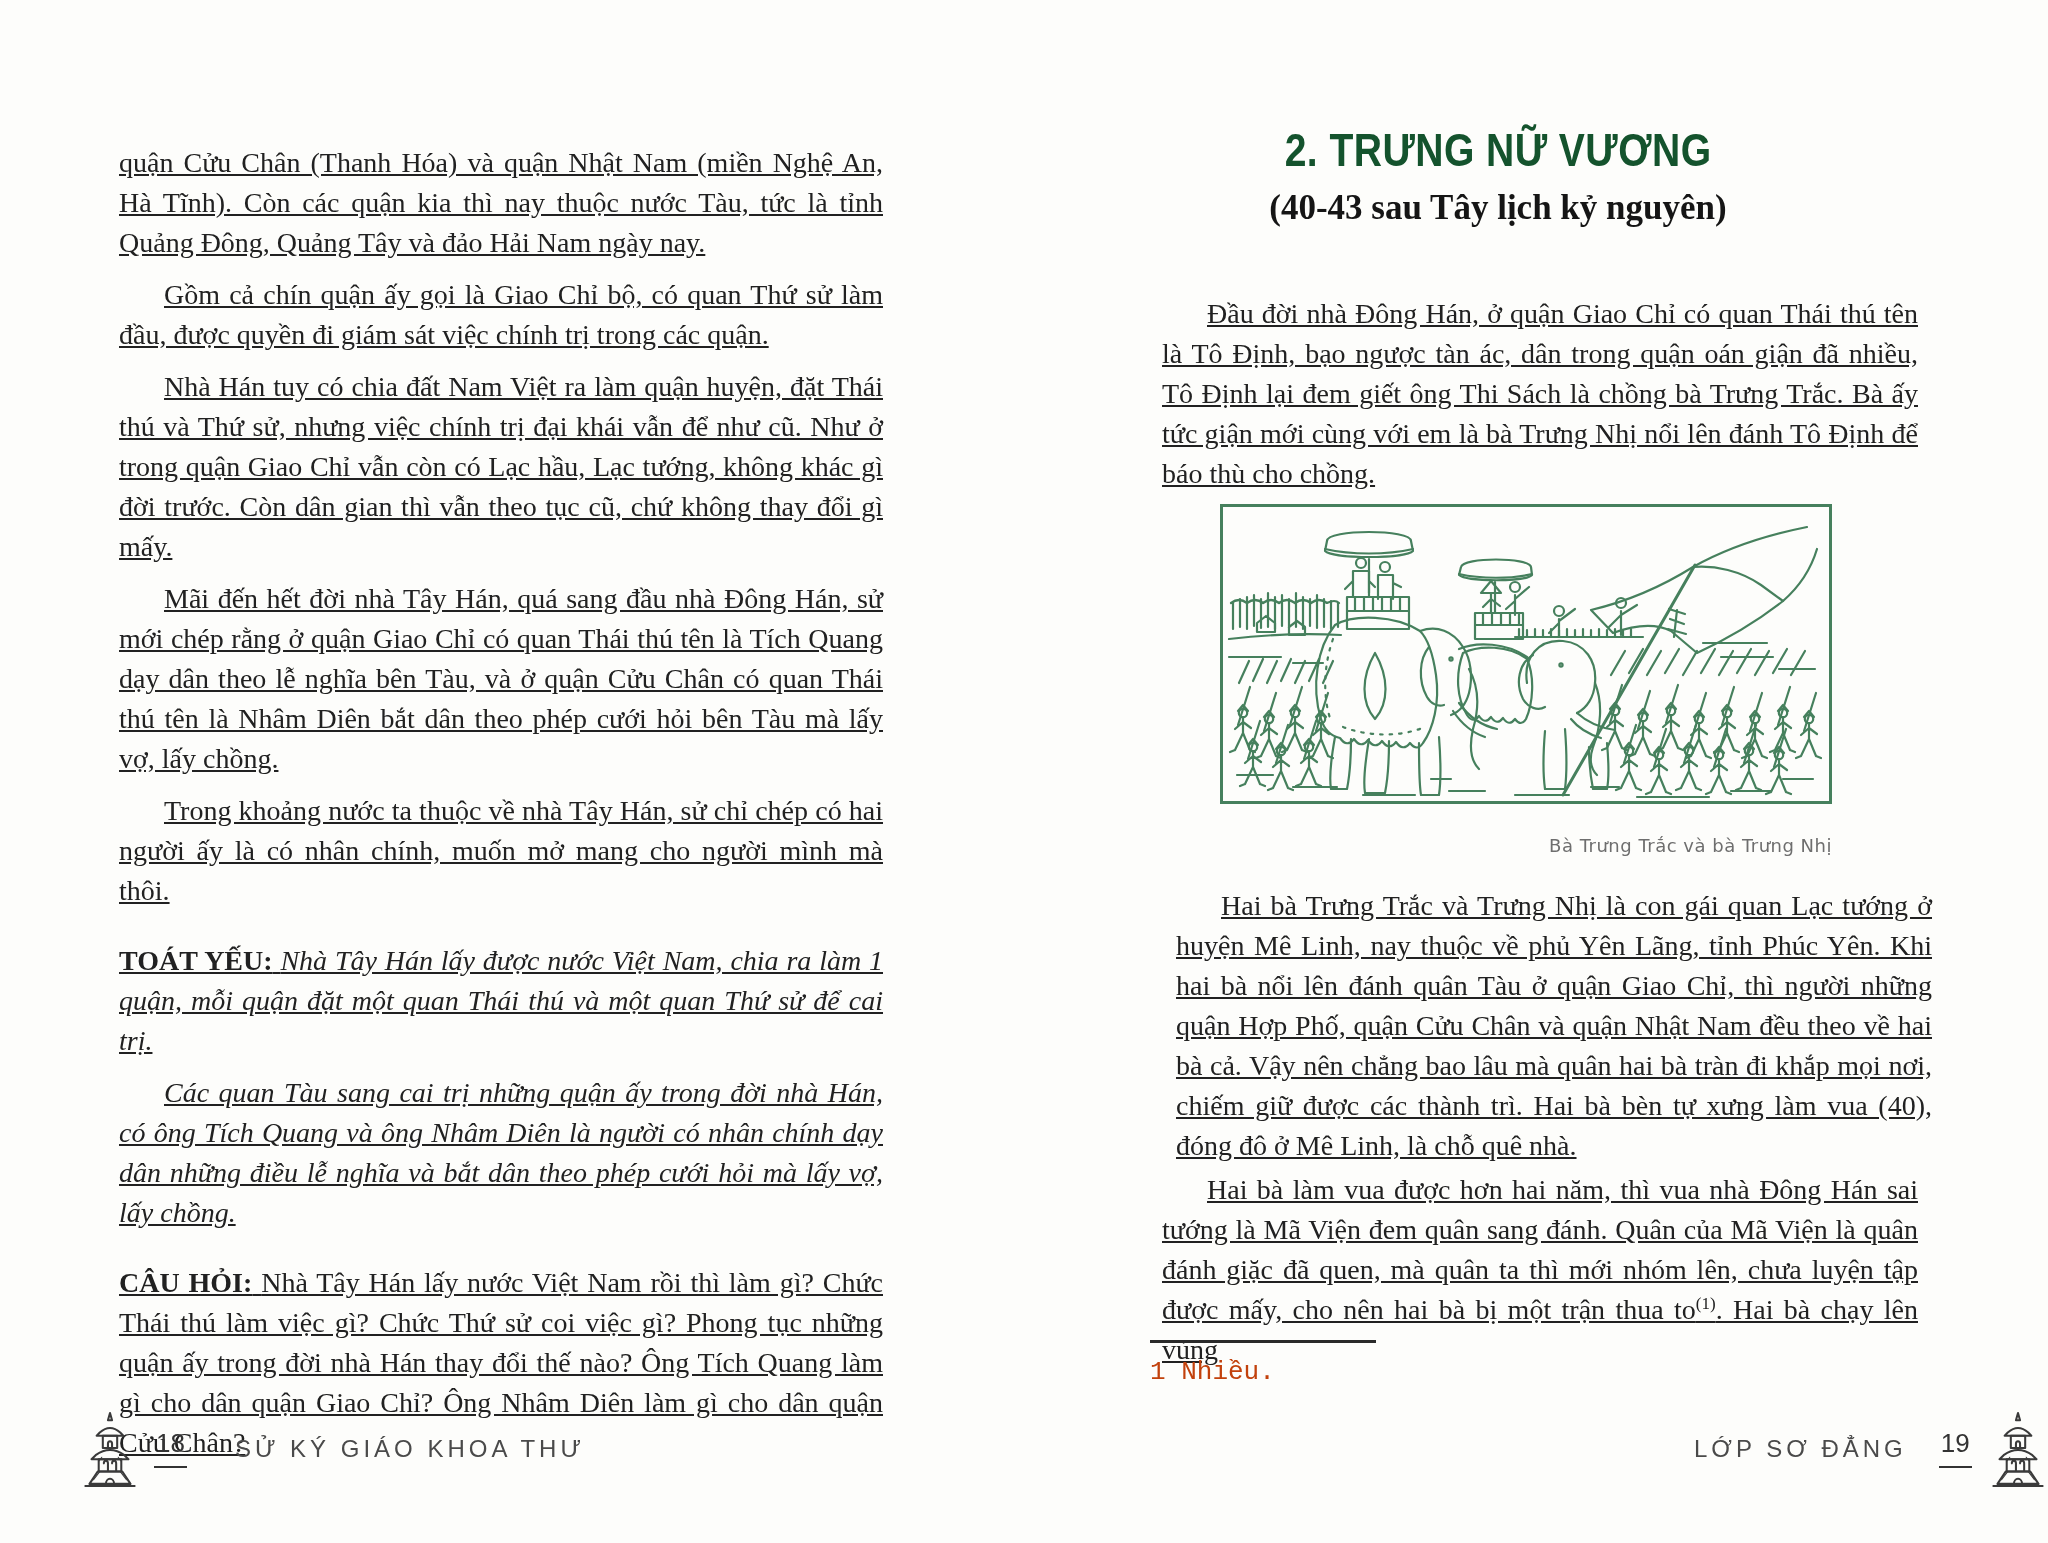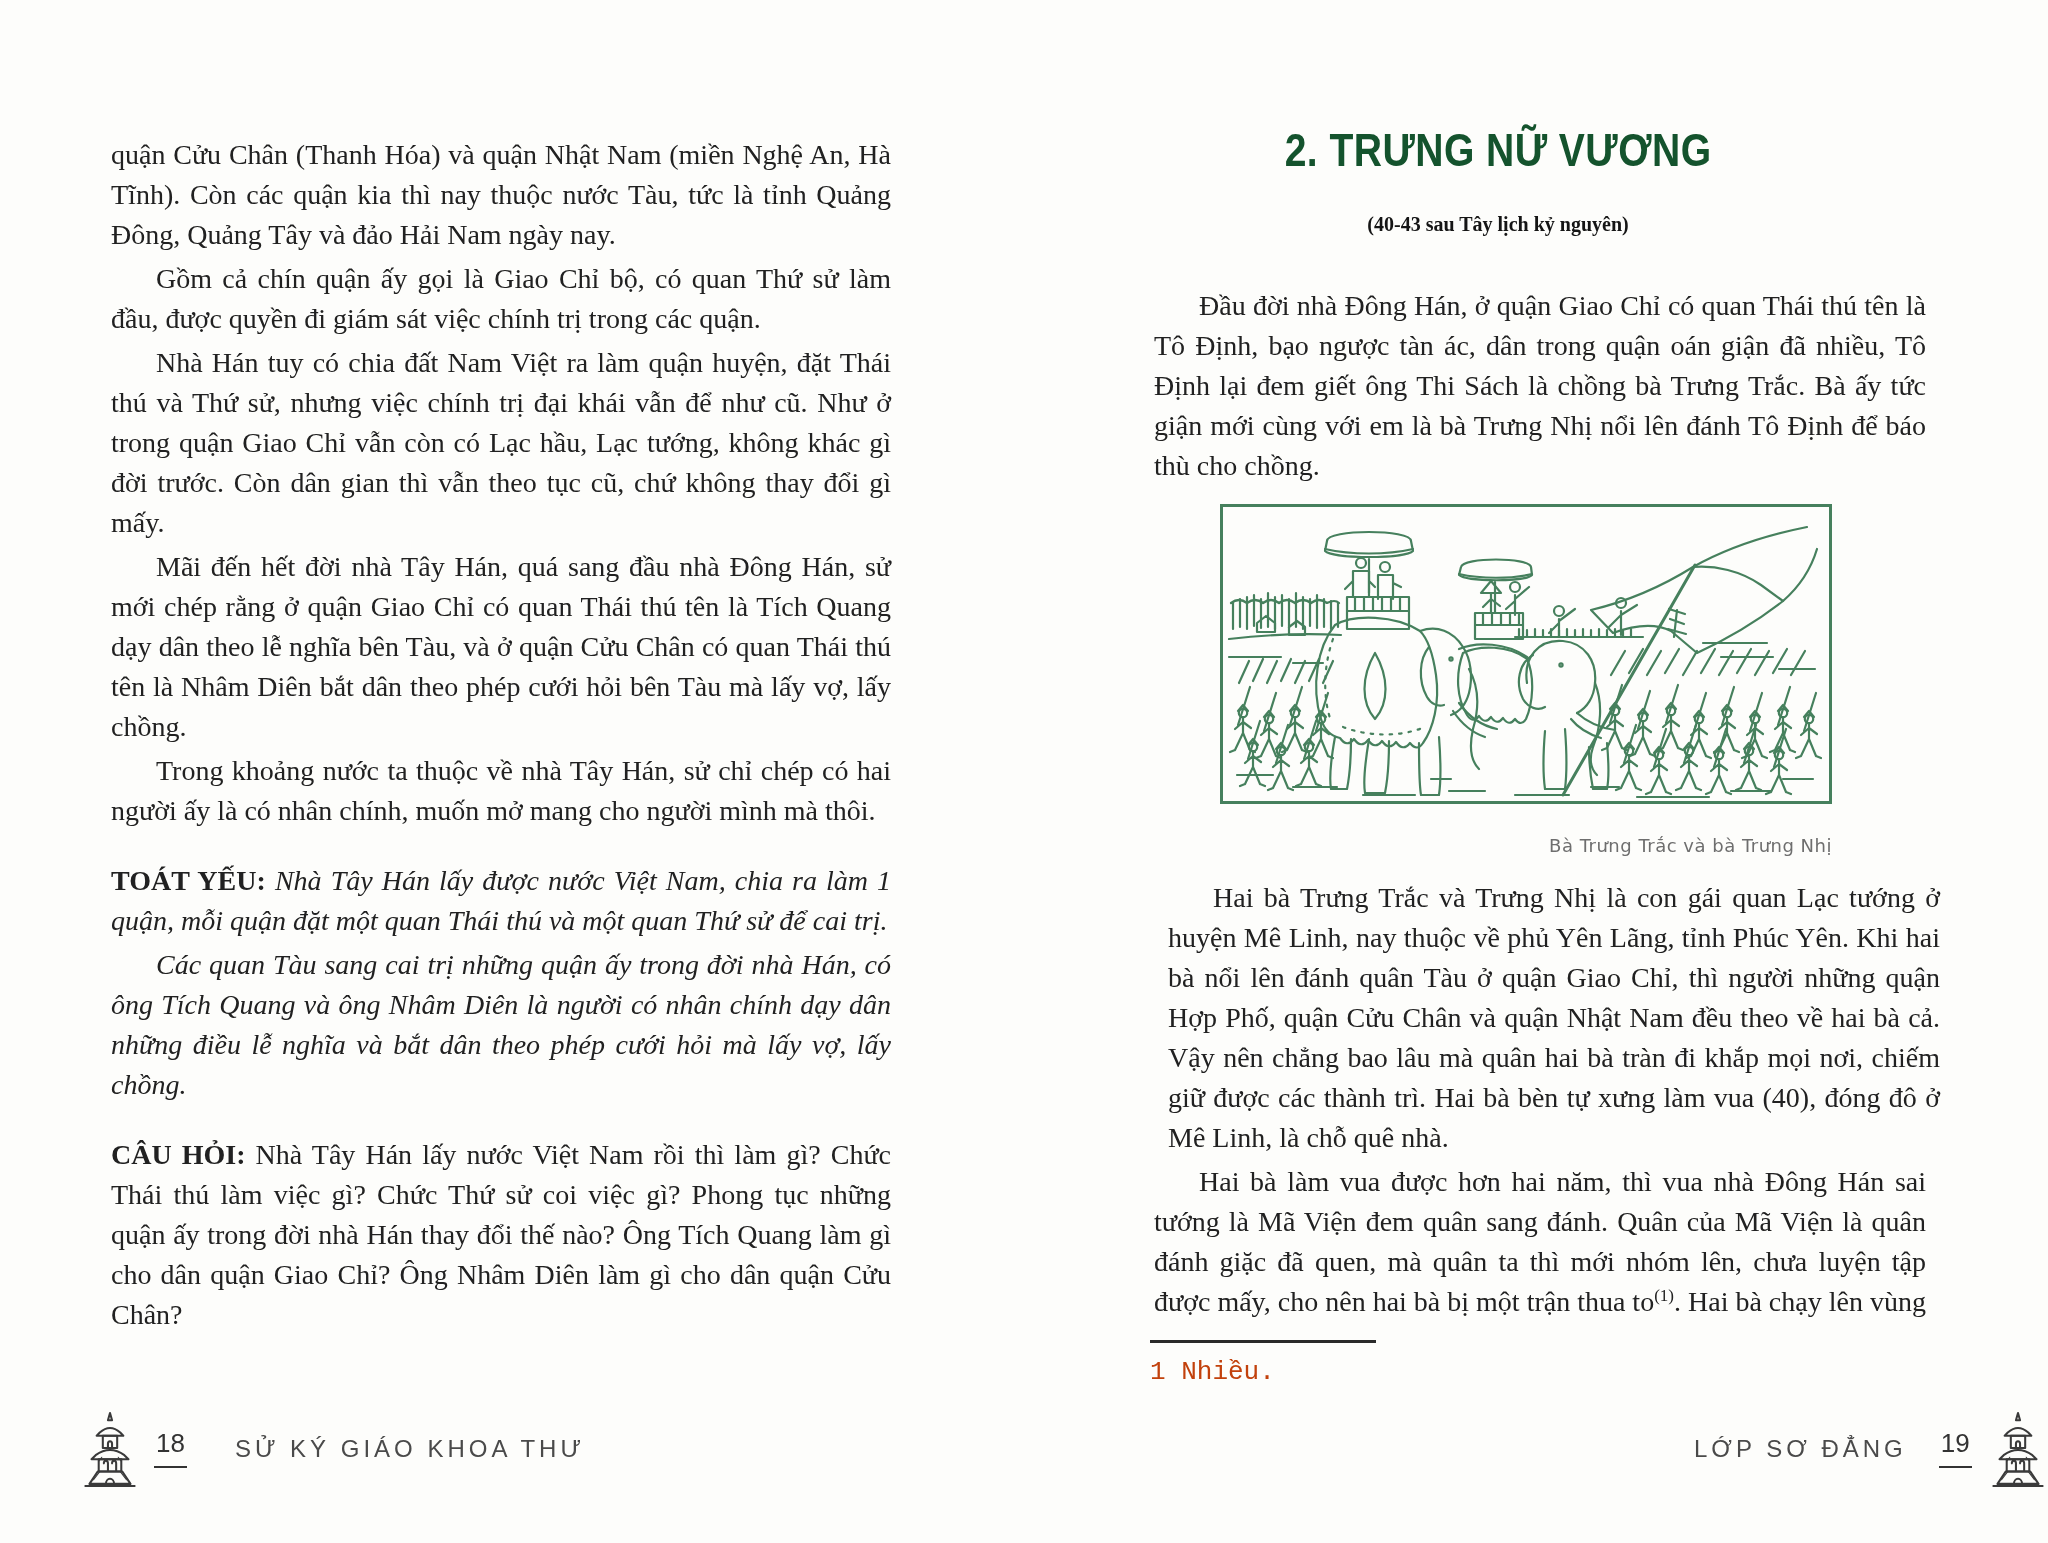--- a/index.html
+++ b/index.html
@@ -5,31 +5,31 @@
   html,body{margin:0;padding:0;}
   body{
     width:2048px;height:1543px;position:relative;overflow:hidden;
     background:#fdfdfb;color:#222;
     font-family:"Liberation Serif","DejaVu Serif",serif;
   }
   
   .col{position:absolute;font-size:28px;line-height:40px;text-align:justify;color:#212121;}
   #left-col{left:107px;top:131px;width:788px;}
   #right-col{left:1150px;top:112px;width:780px;height:1320px;}
-  .para{margin:4px;}
+  .para{margin:12px;text-decoration:underline;}
   .para.indent{text-indent:45px;}
   .para.gap{margin-top:30px;}
   .para.italic{font-style:italic;}
   .para .label{font-weight:bold;font-style:normal;}
   sup{font-size:17px;line-height:0;}
   
   .rp-head{position:absolute;left:0;width:100%;padding-right:84px;box-sizing:border-box;text-align:center;white-space:nowrap;}
   #rp-title{top:18px;font-family:"Liberation Sans","DejaVu Sans",sans-serif;font-weight:bold;font-size:46px;color:#14532d;letter-spacing:0.5px;}
   #rp-title .squeeze{display:inline-block;transform:scaleX(0.85);transform-origin:50% 50%;}
-  #rp-subtitle{top:92px;font-weight:bold;font-size:20px;color:#151515;}
+  #rp-subtitle{top:76px;font-weight:bold;font-size:35px;color:#151515;}
   
   #rp-para1{position:absolute;top:170px;left:0;width:100%;}
   #rp-figure{position:absolute;top:392px;left:70px;width:606px;height:294px;border:3px solid #46805d;background:#fdfdfb;}
   #rp-figure svg{display:block;width:100%;height:100%;}
   #rp-caption{position:absolute;top:714px;left:70px;width:612px;text-align:right;
     font-family:"DejaVu Sans","Liberation Sans",sans-serif;font-size:18px;color:#6e6e6e;letter-spacing:0.5px;}
   #rp-para2{position:absolute;top:762px;left:14px;width:100%;}
   #rp-para3{position:absolute;top:1046px;left:0;width:100%;}
   #rp-footnote{position:absolute;top:1228px;left:0;width:100%;}
   .fn-rule{width:226px;border-top:3px solid #2a2a2a;height:0;}

